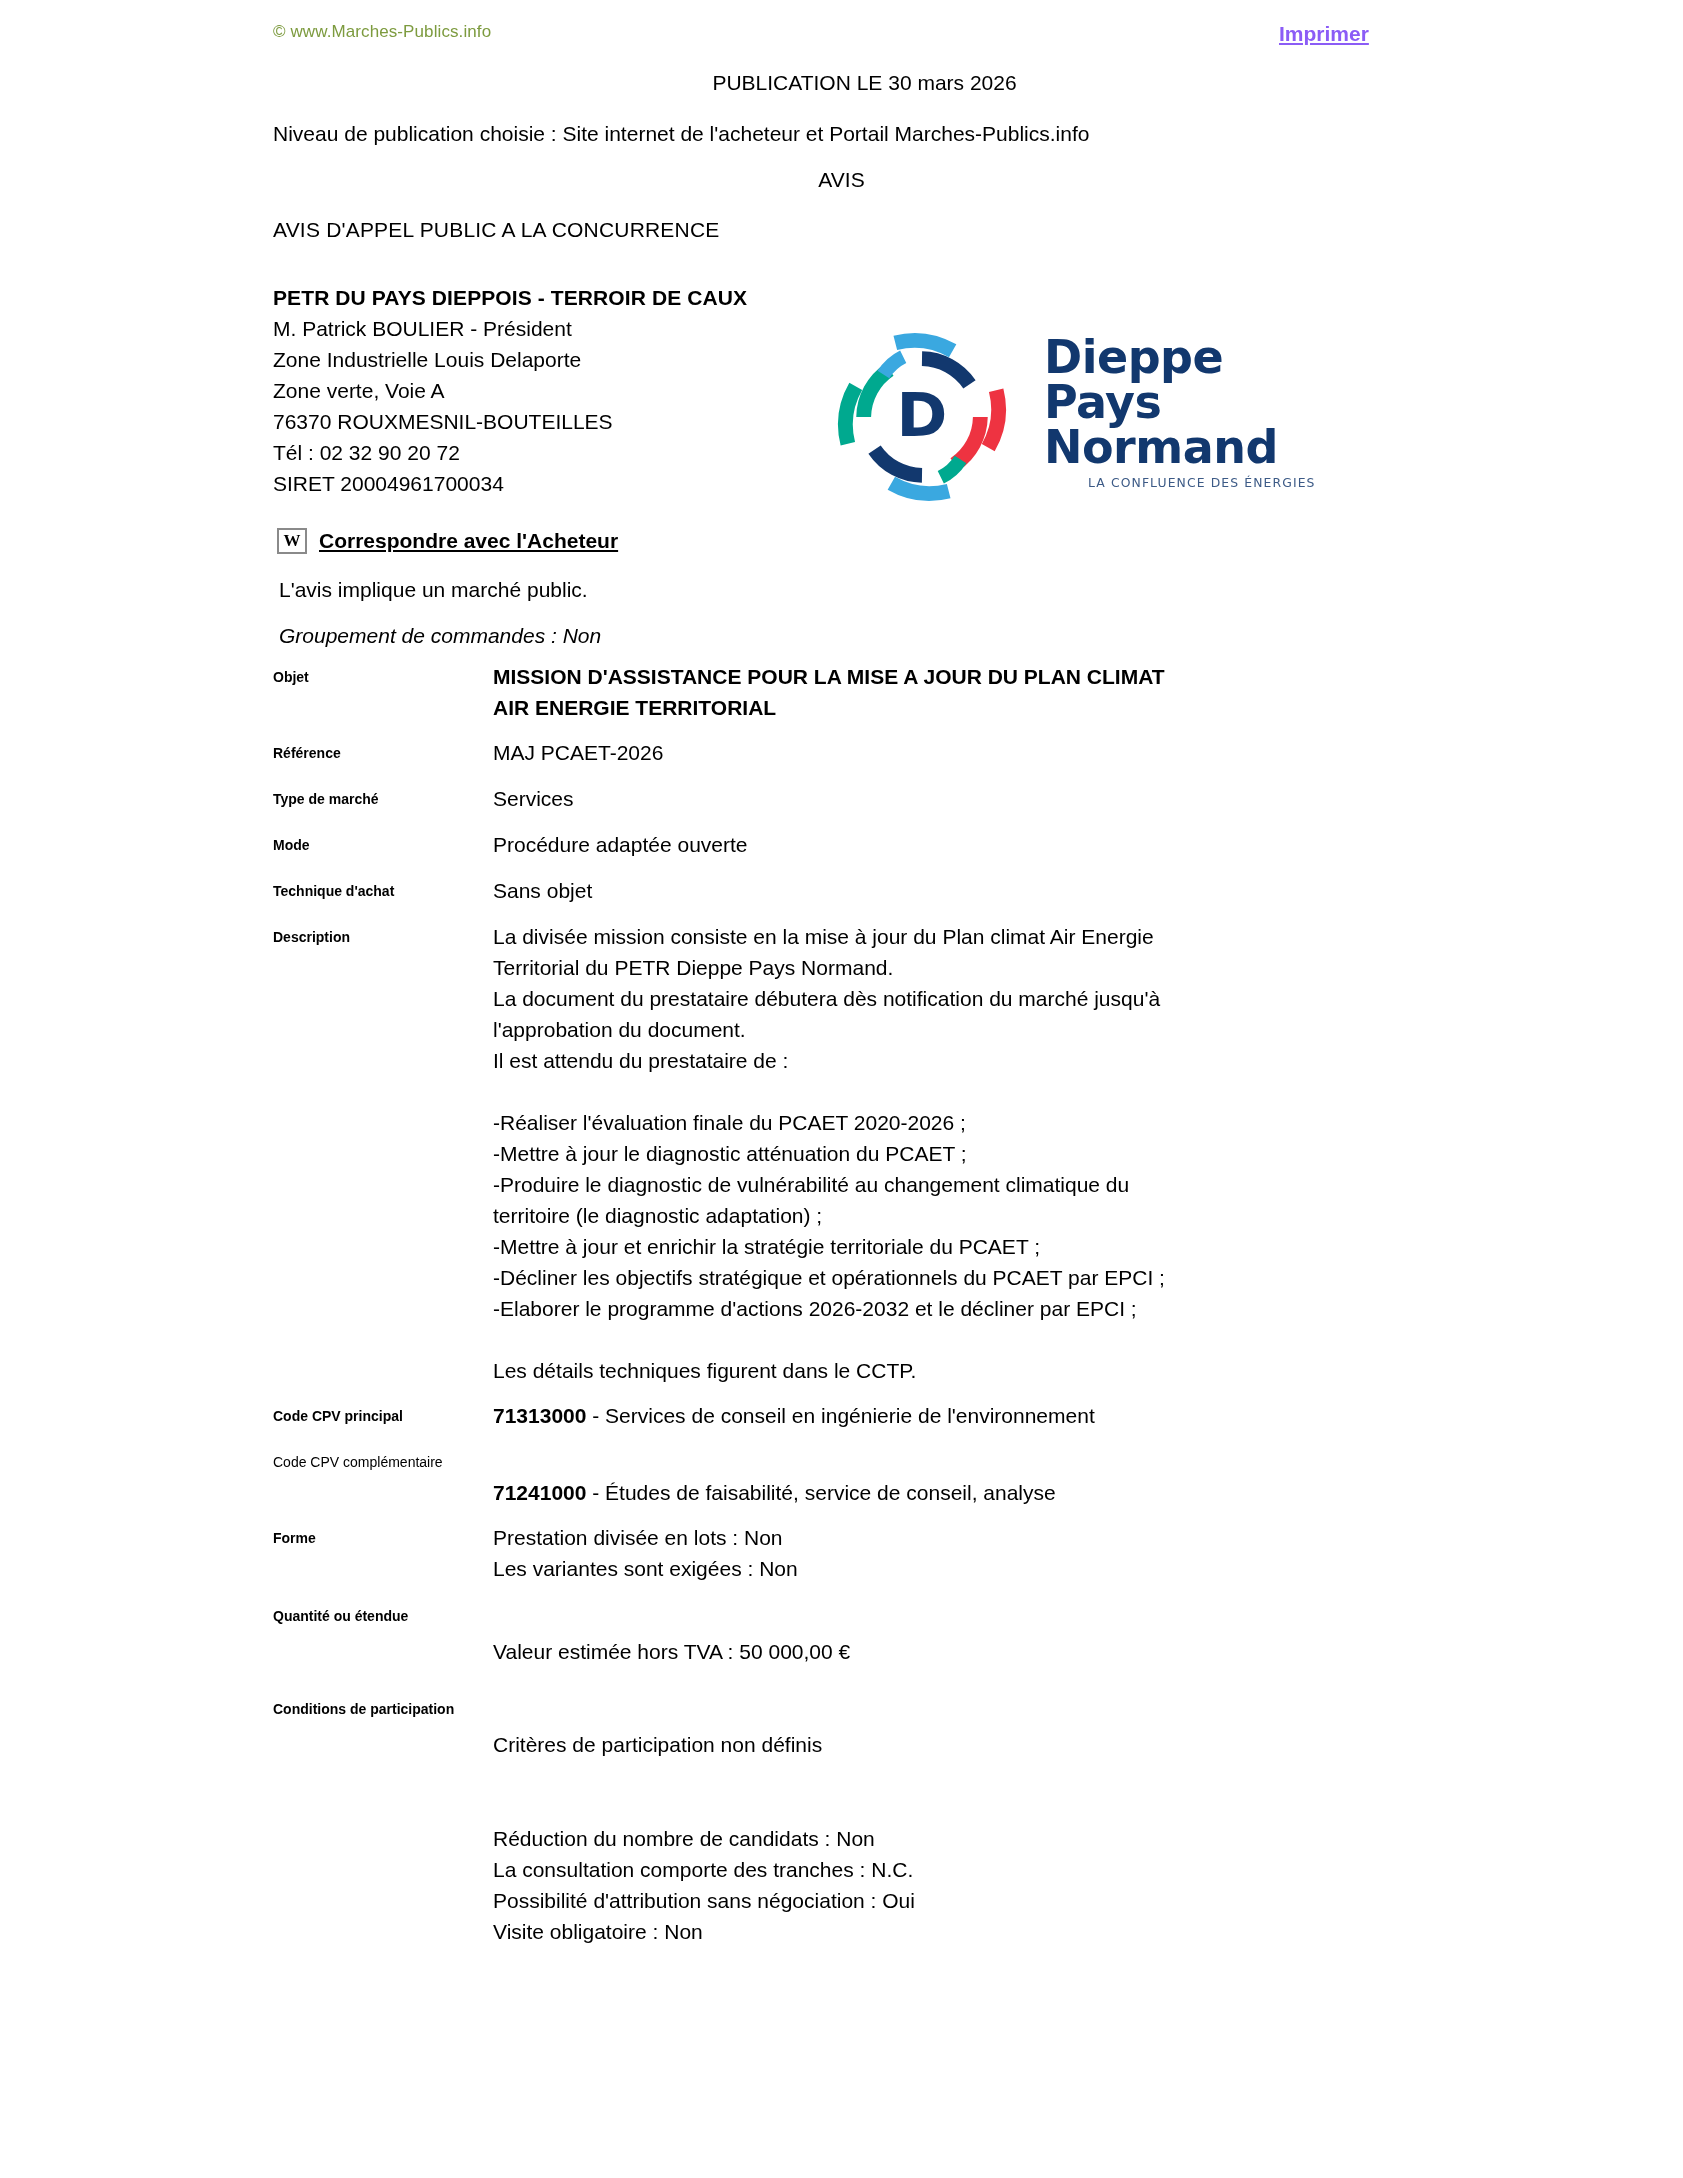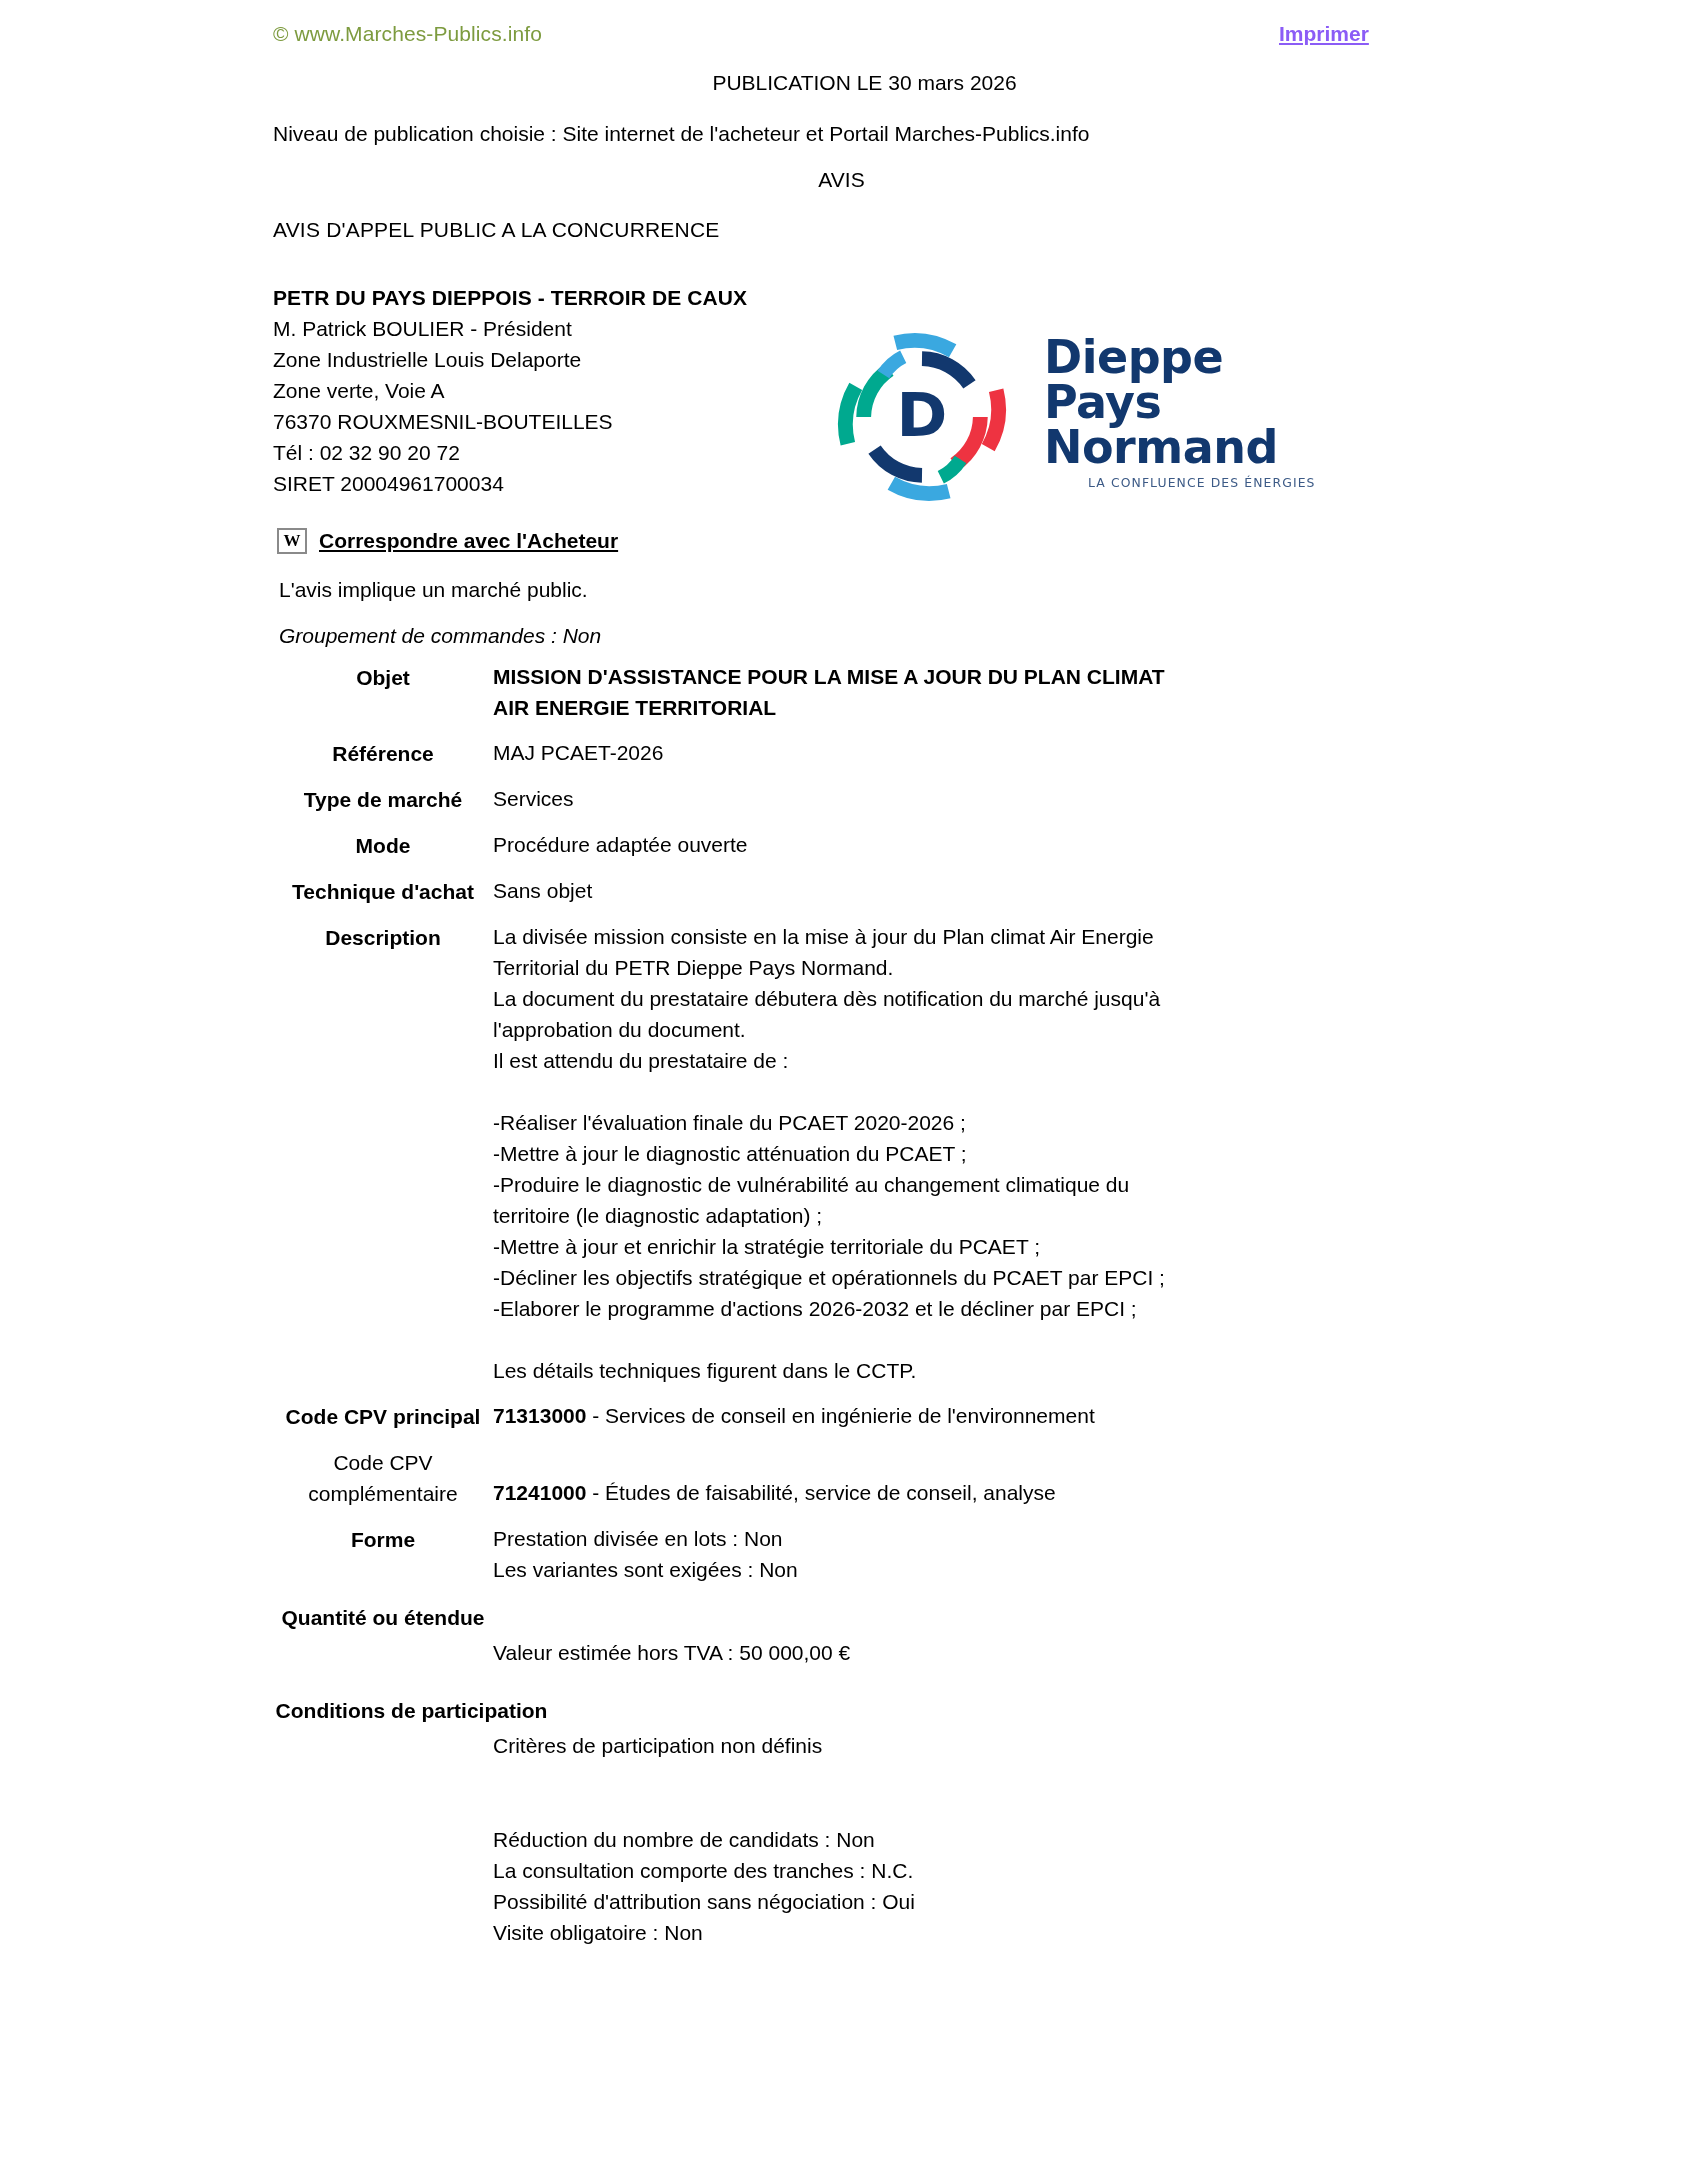--- a/index.html
+++ b/index.html
@@ -25,21 +25,21 @@
     left: 0; top: 0;
     width: 1683px;
     height: 2178px;
   }
 
   
   .hdr-copyright {
     position: absolute;
     left: 273px;
     top: 22px;
-    font-size: 21px;
+    font-size: 17px;
     color: #7d9b3f;
     letter-spacing: 0.1px;
     white-space: nowrap;
   }
   .hdr-print {
     position: absolute;
     left: 1279px;
     top: 22px;
     font-size: 21px;
     font-weight: bold;
@@ -192,25 +192,24 @@
   }
   .row {
     position: relative;
     display: flex;
     align-items: flex-start;
     margin-bottom: 14px;
   }
   .row .label {
     width: 220px;
     flex: 0 0 220px;
-    font-size: 21px;
+    font-size: 14px;
     font-weight: bold;
     line-height: 31px;
     padding-top: 1px;
-    text-align: center;
   }
   .row .label.regular { font-weight: normal; }
   .row .value {
     flex: 1 1 auto;
     font-size: 21px;
     line-height: 31px;
   }
   .row .value.bold { font-weight: bold; }
   .row .value .vline { display: block; }
   .row .value .spacer { display: block; height: 31px; }

